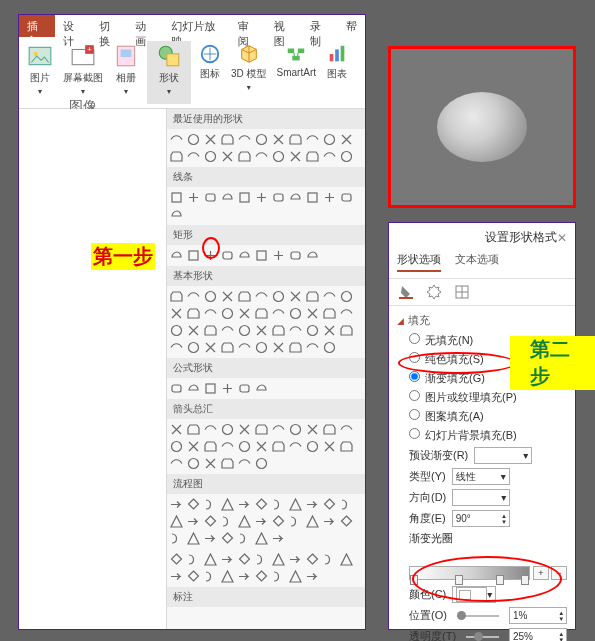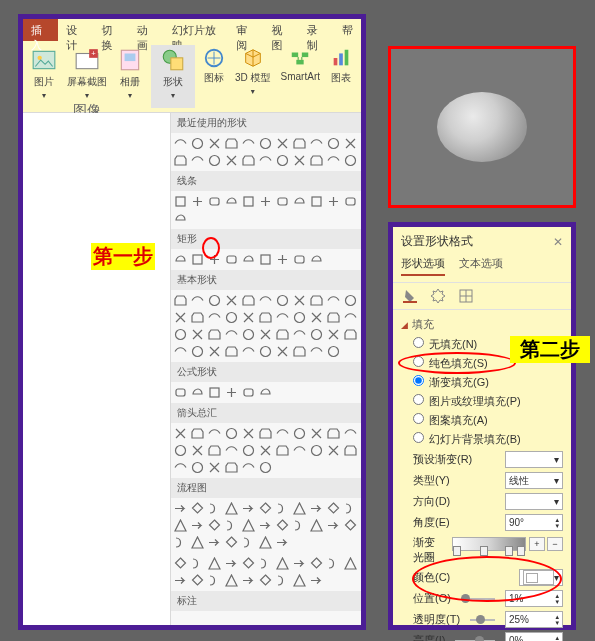--- a/index.html
+++ b/index.html
@@ -1,17 +1,17 @@
 <!DOCTYPE html>
 <html><head>
 <meta charset="utf-8">
 <style>
 *{box-sizing:border-box;margin:0;padding:0;font-family:"Microsoft YaHei","SimSun",sans-serif}
 body{background:#636363;width:595px;height:641px;position:relative;overflow:hidden}
-.panel{background:#fef9c3;border:5px solid #4c1d95;position:absolute}
+.panel{background:#ffffff;border:1px solid #4c1d95;position:absolute}
 
 .ribbon{left:18px;top:14px;width:348px;height:616px;display:flex;flex-direction:column}
 .tabs{display:flex;height:22px;font-size:11px;color:#444}
 .tab{padding:4px 8px;cursor:pointer}
 .tab.active{background:#b6472c;color:#fff}
 .toolbar{display:flex;height:72px;border-bottom:1px solid #d9d9d9;padding:4px 0}
 .tb-group{display:flex;flex-direction:column;align-items:center;border-right:1px solid #e3e3e3;padding:0 6px}
 .tb-row{display:flex;gap:6px}
 .tb-btn{display:flex;flex-direction:column;align-items:center;font-size:10px;color:#444;gap:2px;cursor:pointer;padding:2px}
 .tb-btn .ico{width:26px;height:26px;display:flex;align-items:center;justify-content:center}
@@ -26,43 +26,43 @@
 .shp{width:15px;height:15px;display:flex;align-items:center;justify-content:center;color:#777;font-size:11px;cursor:pointer}
 .shp svg{width:13px;height:13px;stroke:#6b6b6b;stroke-width:1.2;fill:none}
 
 .anno1{position:absolute;border:2.5px solid red;border-radius:50%;width:18px;height:22px;left:202px;top:237px;pointer-events:none;z-index:5}
 .step1{position:absolute;left:91px;top:243px;background:#ffff00;color:#d00;font-size:20px;font-weight:bold;padding:0 2px;z-index:6}
 
 .preview{left:388px;top:46px;width:188px;height:162px;border:3px solid red;background:#787878;display:flex;align-items:center;justify-content:center}
 .ball{width:90px;height:70px;border-radius:50%;background:radial-gradient(circle at 40% 35%,#eaeaea 0%,#cfcfcf 35%,#9a9a9a 75%,#7a7a7a 100%)}
 
 .format{left:388px;top:222px;width:188px;height:408px;font-size:11px;color:#333;display:flex;flex-direction:column}
-.fmt-title{padding:6px 8px;font-size:12px;display:flex;justify-content:space-between;align-items:center}
+.fmt-title{padding:6px 8px;font-size:12px;display:flex;justify-content:flex-end;align-items:center}
 .fmt-tabs{display:flex;gap:14px;padding:0 8px 6px;font-size:11px}
 .fmt-tab{color:#555;padding-bottom:3px;cursor:pointer}
 .fmt-tab.active{color:#333;border-bottom:2px solid #b6472c}
 .fmt-icons{display:flex;gap:10px;padding:4px 8px;border-top:1px solid #e0e0e0;border-bottom:1px solid #e0e0e0}
 .fmt-icons .ic{width:18px;height:18px;cursor:pointer;display:flex;align-items:center;justify-content:center}
 .fmt-section{padding:4px 8px}
 .sec-hdr{font-size:11px;color:#555;padding:3px 0;display:flex;align-items:center;gap:4px}
 .sec-hdr .tri{color:#b6472c;font-size:9px}
 .radio-row{display:flex;align-items:flex-start;gap:5px;padding:2px 0 2px 12px;font-size:11px}
 .radio-row input{width:11px;height:11px}
-.field-row{display:flex;align-items:center;justify-content:space-between;padding:2px 0 2px 12px;font-size:11px;gap:6px}
+.field-row{display:flex;align-items:center;padding:2px 0 2px 12px;font-size:11px;gap:6px}
 .field-row .val{width:58px;height:17px;border:1px solid #adadad;background:#fff;font-size:10px;padding:1px 3px;display:flex;align-items:center;justify-content:space-between}
 .field-row .sel{width:58px;height:17px;border:1px solid #adadad;background:#fff;font-size:10px;padding:1px 3px;display:flex;align-items:center;justify-content:space-between}
 .slider{flex:1;height:2px;background:#bbb;position:relative;margin:0 4px}
 .slider .dot{position:absolute;width:9px;height:9px;background:#888;border-radius:50%;top:-4px}
 .swatch{width:44px;height:15px;border:1px solid #adadad;background:#fff;display:flex;align-items:center}
 .swatch .c{width:12px;height:10px;background:#fff;border:1px solid #aaa;margin-left:2px}
 .grad-bar{height:14px;border:1px solid #adadad;background:linear-gradient(90deg,#fff,#d5d5d5,#888);margin:2px 0;position:relative;flex:1}
 .grad-bar .stop{position:absolute;bottom:-6px;width:8px;height:10px;background:#f1f1f1;border:1px solid #888}
 .grad-btns{display:flex;gap:2px}
 .grad-btns .b{width:16px;height:14px;border:1px solid #adadad;background:#f7f7f7;font-size:9px;display:flex;align-items:center;justify-content:center}
-.step2{position:absolute;left:510px;top:336px;background:#ffff00;color:#000000;font-size:20px;font-weight:bold;padding:0 10px;z-index:20}
+.step2{position:absolute;left:510px;top:336px;background:#ffff00;color:#15803d;font-size:20px;font-weight:bold;padding:0 20px;z-index:20}
 .anno2{position:absolute;border:2.5px solid red;border-radius:50%;width:118px;height:22px;left:398px;top:352px;pointer-events:none;z-index:19}
 .anno3{position:absolute;border:2.5px solid red;border-radius:50%;width:150px;height:46px;left:412px;top:556px;pointer-events:none;z-index:19}
 .close-x{cursor:pointer;color:#888}
 </style>
 </head>
 <body>
 
 <div class="panel ribbon">
   <div class="tabs">
     <div class="tab active">插入</div>
@@ -1151,21 +1151,21 @@
           <span>▾</span>
         </div>
       </div>
     <div class="field-row">
         <span>角度(E)</span>
         <div class="val">
           <span>90°</span>
           <span style="font-size:7px;line-height:6px">▴<br>▾</span>
         </div>
       </div>
-    <div class="field-row" style="flex-direction:row;align-items:flex-start;gap:6px">
+    <div class="field-row" style="flex-direction:column;align-items:flex-start;gap:18px">
       <span>渐变光圈</span>
       <div style="display:flex;width:100%;gap:3px;align-items:center">
         <div class="grad-bar">
           <div class="stop" style="left:0"></div>
           <div class="stop" style="left:38%"></div>
           <div class="stop" style="left:72%"></div>
           <div class="stop" style="right:0"></div>
         </div>
         <div class="grad-btns">
             <div class="b">+</div>

